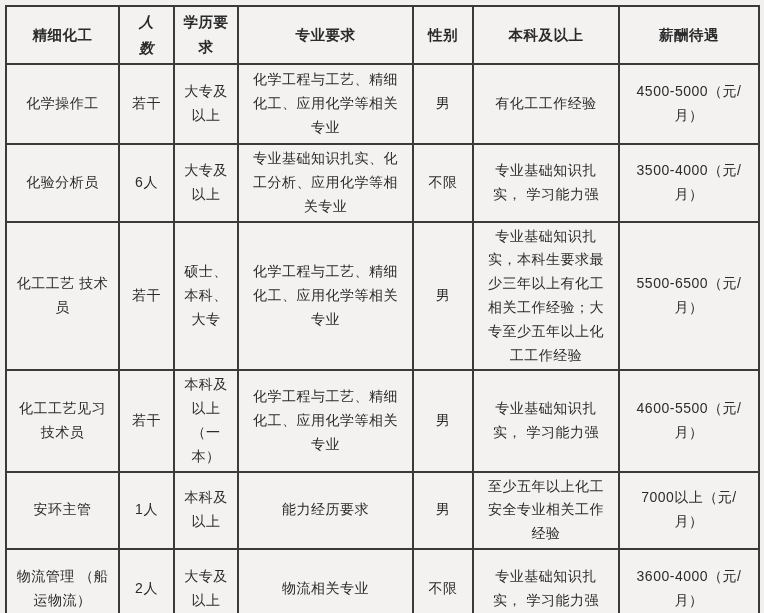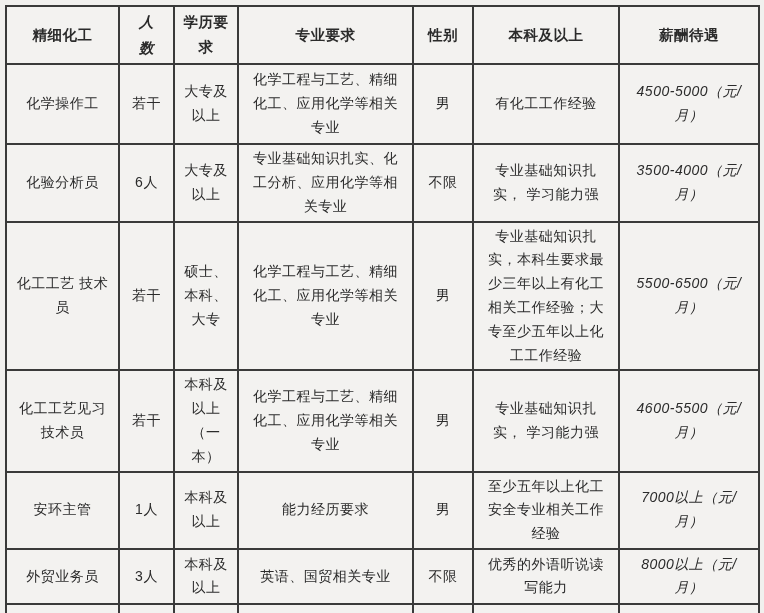--- a/index.html
+++ b/index.html
@@ -43,21 +43,20 @@
   
   .stack-narrow {
     display: inline-block;
     width: 1.2em;
     line-height: 1.8;
     font-style: italic;
   }
   td.col-salary {
     padding: 2px 16px;
     font-size: 13.5px;
-    font-style: italic;
   }
   td.col-ability {
     padding: 2px 10px;
   }
 </style>
 </head>
 <body>
 
 <div class="scan-wrap">
   <table class="job-table">
@@ -120,29 +119,20 @@
       </tr>
       <tr style="height:54px">
         <td class="col-position">安环主管</td>
         <td>1人</td>
         <td>本科及以上</td>
         <td>能力经历要求</td>
         <td>男</td>
         <td class="col-ability">至少五年以上化工安全专业相关工作经验</td>
         <td class="col-salary">7000以上（元/月）</td>
       </tr>
-      <tr style="height:55px">
-        <td class="col-position">外贸业务员</td>
-        <td>3人</td>
-        <td>本科及以上</td>
-        <td>英语、国贸相关专业</td>
-        <td>不限</td>
-        <td class="col-ability">优秀的外语听说读写能力</td>
-        <td class="col-salary">8000以上（元/月）</td>
-      </tr>
       <tr style="height:80px">
         <td class="col-position">物流管理 （船运物流）</td>
         <td>2人</td>
         <td>大专及以上</td>
         <td>物流相关专业</td>
         <td>不限</td>
         <td class="col-ability">专业基础知识扎实， 学习能力强</td>
         <td class="col-salary">3600-4000（元/月）</td>
       </tr>
     </tbody>

